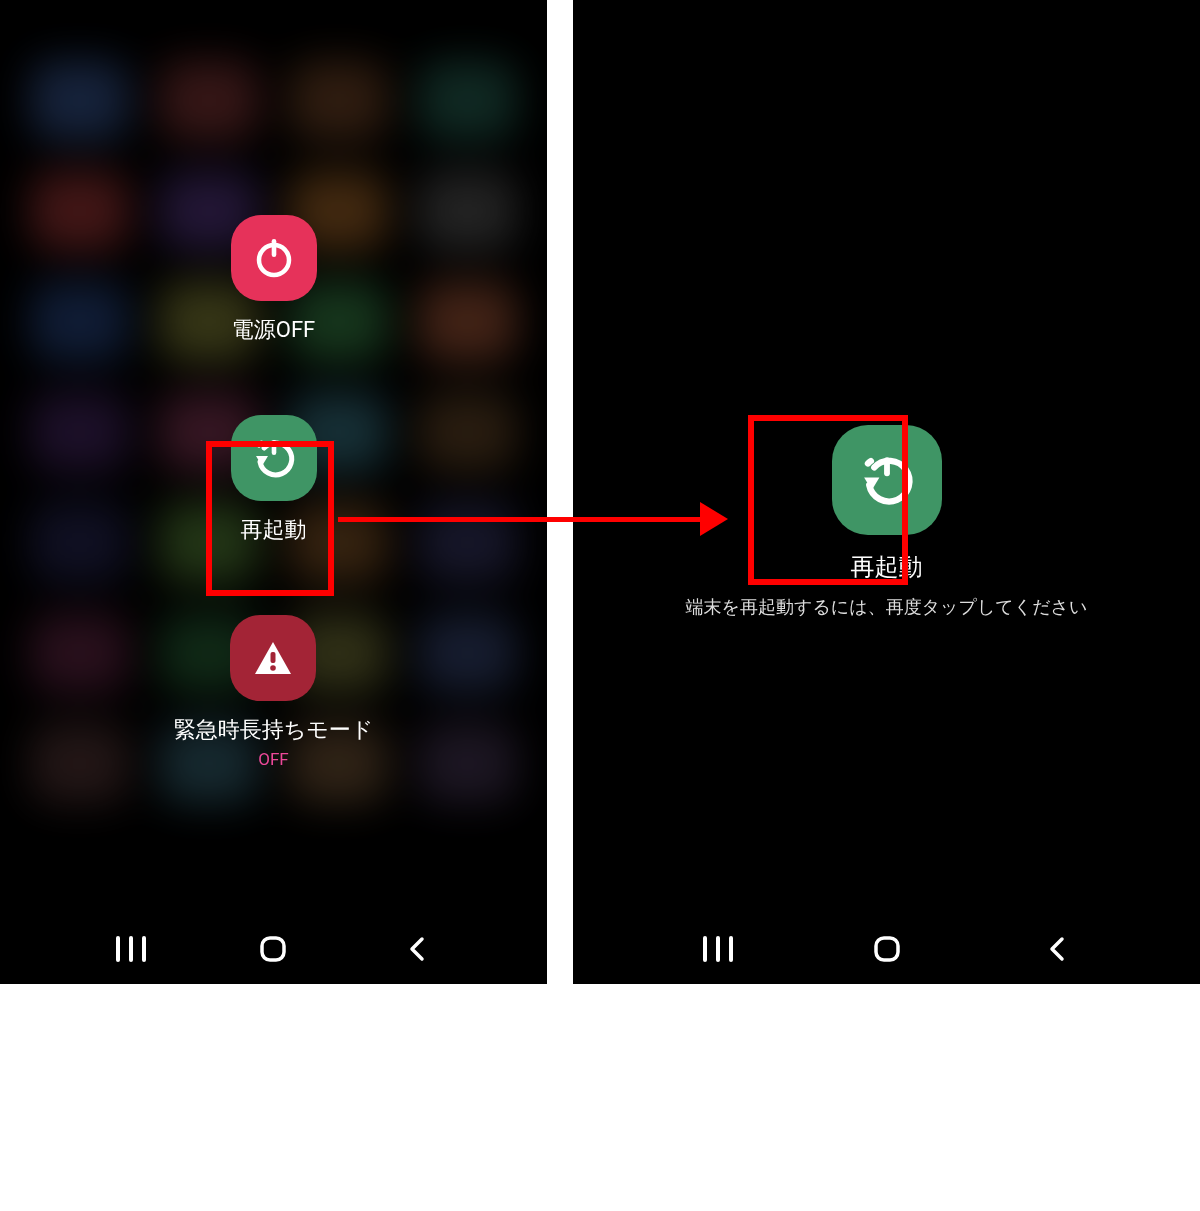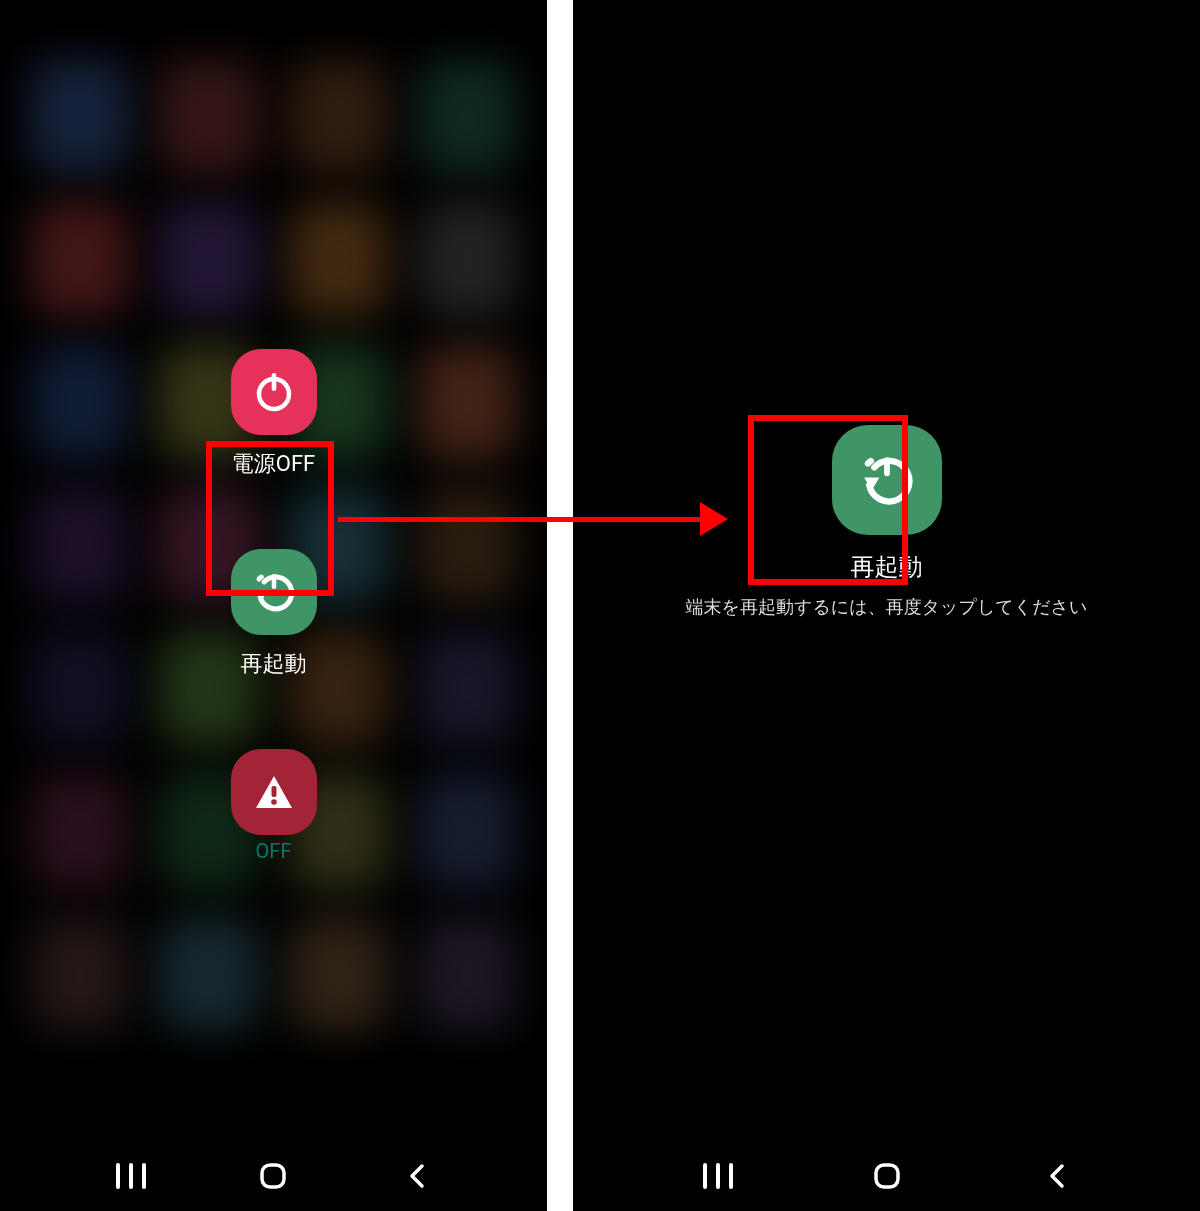--- a/index.html
+++ b/index.html
@@ -7,21 +7,21 @@
     width: 1200px;
     height: 1211px;
     background: #ffffff;
     font-family: -apple-system, BlinkMacSystemFont, "Segoe UI", Roboto, sans-serif;
     display: flex;
     position: relative;
     overflow: hidden;
   }
   .screen {
     width: 547px;
-    height: 1211px;
+    height: 984px;
     background: #000000;
     position: relative;
     overflow: hidden;
   }
   .screen-left {
     margin-right: 26px;
   }
   .screen-right {
     width: 627px;
   }
@@ -77,22 +77,22 @@
   .icon-squircle.green { background: #3f9565; }
   .icon-squircle.darkred { background: #a32436; }
   .icon-squircle.big { width: 110px; height: 110px; border-radius: 36px; }
   .item-label {
     color: #ffffff;
     font-size: 22px;
     margin-top: 14px;
     font-weight: 400;
   }
   .item-sublabel {
-    color: #0f766e;
-    font-size: 20px;
+    color: #ec4899;
+    font-size: 17px;
     margin-top: 4px;
   }
   .highlight-box {
     position: absolute;
     border: 6px solid #ff0000;
     pointer-events: none;
   }
   .highlight-left {
     left: 206px;
     top: 441px;
@@ -232,20 +232,21 @@
     </div>
 
     <div class="power-item">
       <div class="icon-squircle darkred">
         <svg width="48" height="48" viewBox="0 0 48 48">
           <path d="M24 8 L42 40 L6 40 Z" fill="#fff"></path>
           <rect x="21.5" y="18" width="5" height="11" rx="2" fill="#a32436"></rect>
           <circle cx="24" cy="34" r="2.8" fill="#a32436"></circle>
         </svg>
       </div>
+      <div class="item-label">緊急時長持ちモード</div>
       <div class="item-sublabel">OFF</div>
     </div>
   </div>
 
   <div class="navbar">
     <div class="nav-icon">
       <svg width="30" height="26" viewBox="0 0 30 26">
         <rect x="0" y="0" width="4" height="26" rx="2" fill="#fff"></rect>
         <rect x="13" y="0" width="4" height="26" rx="2" fill="#fff"></rect>
         <rect x="26" y="0" width="4" height="26" rx="2" fill="#fff"></rect>

